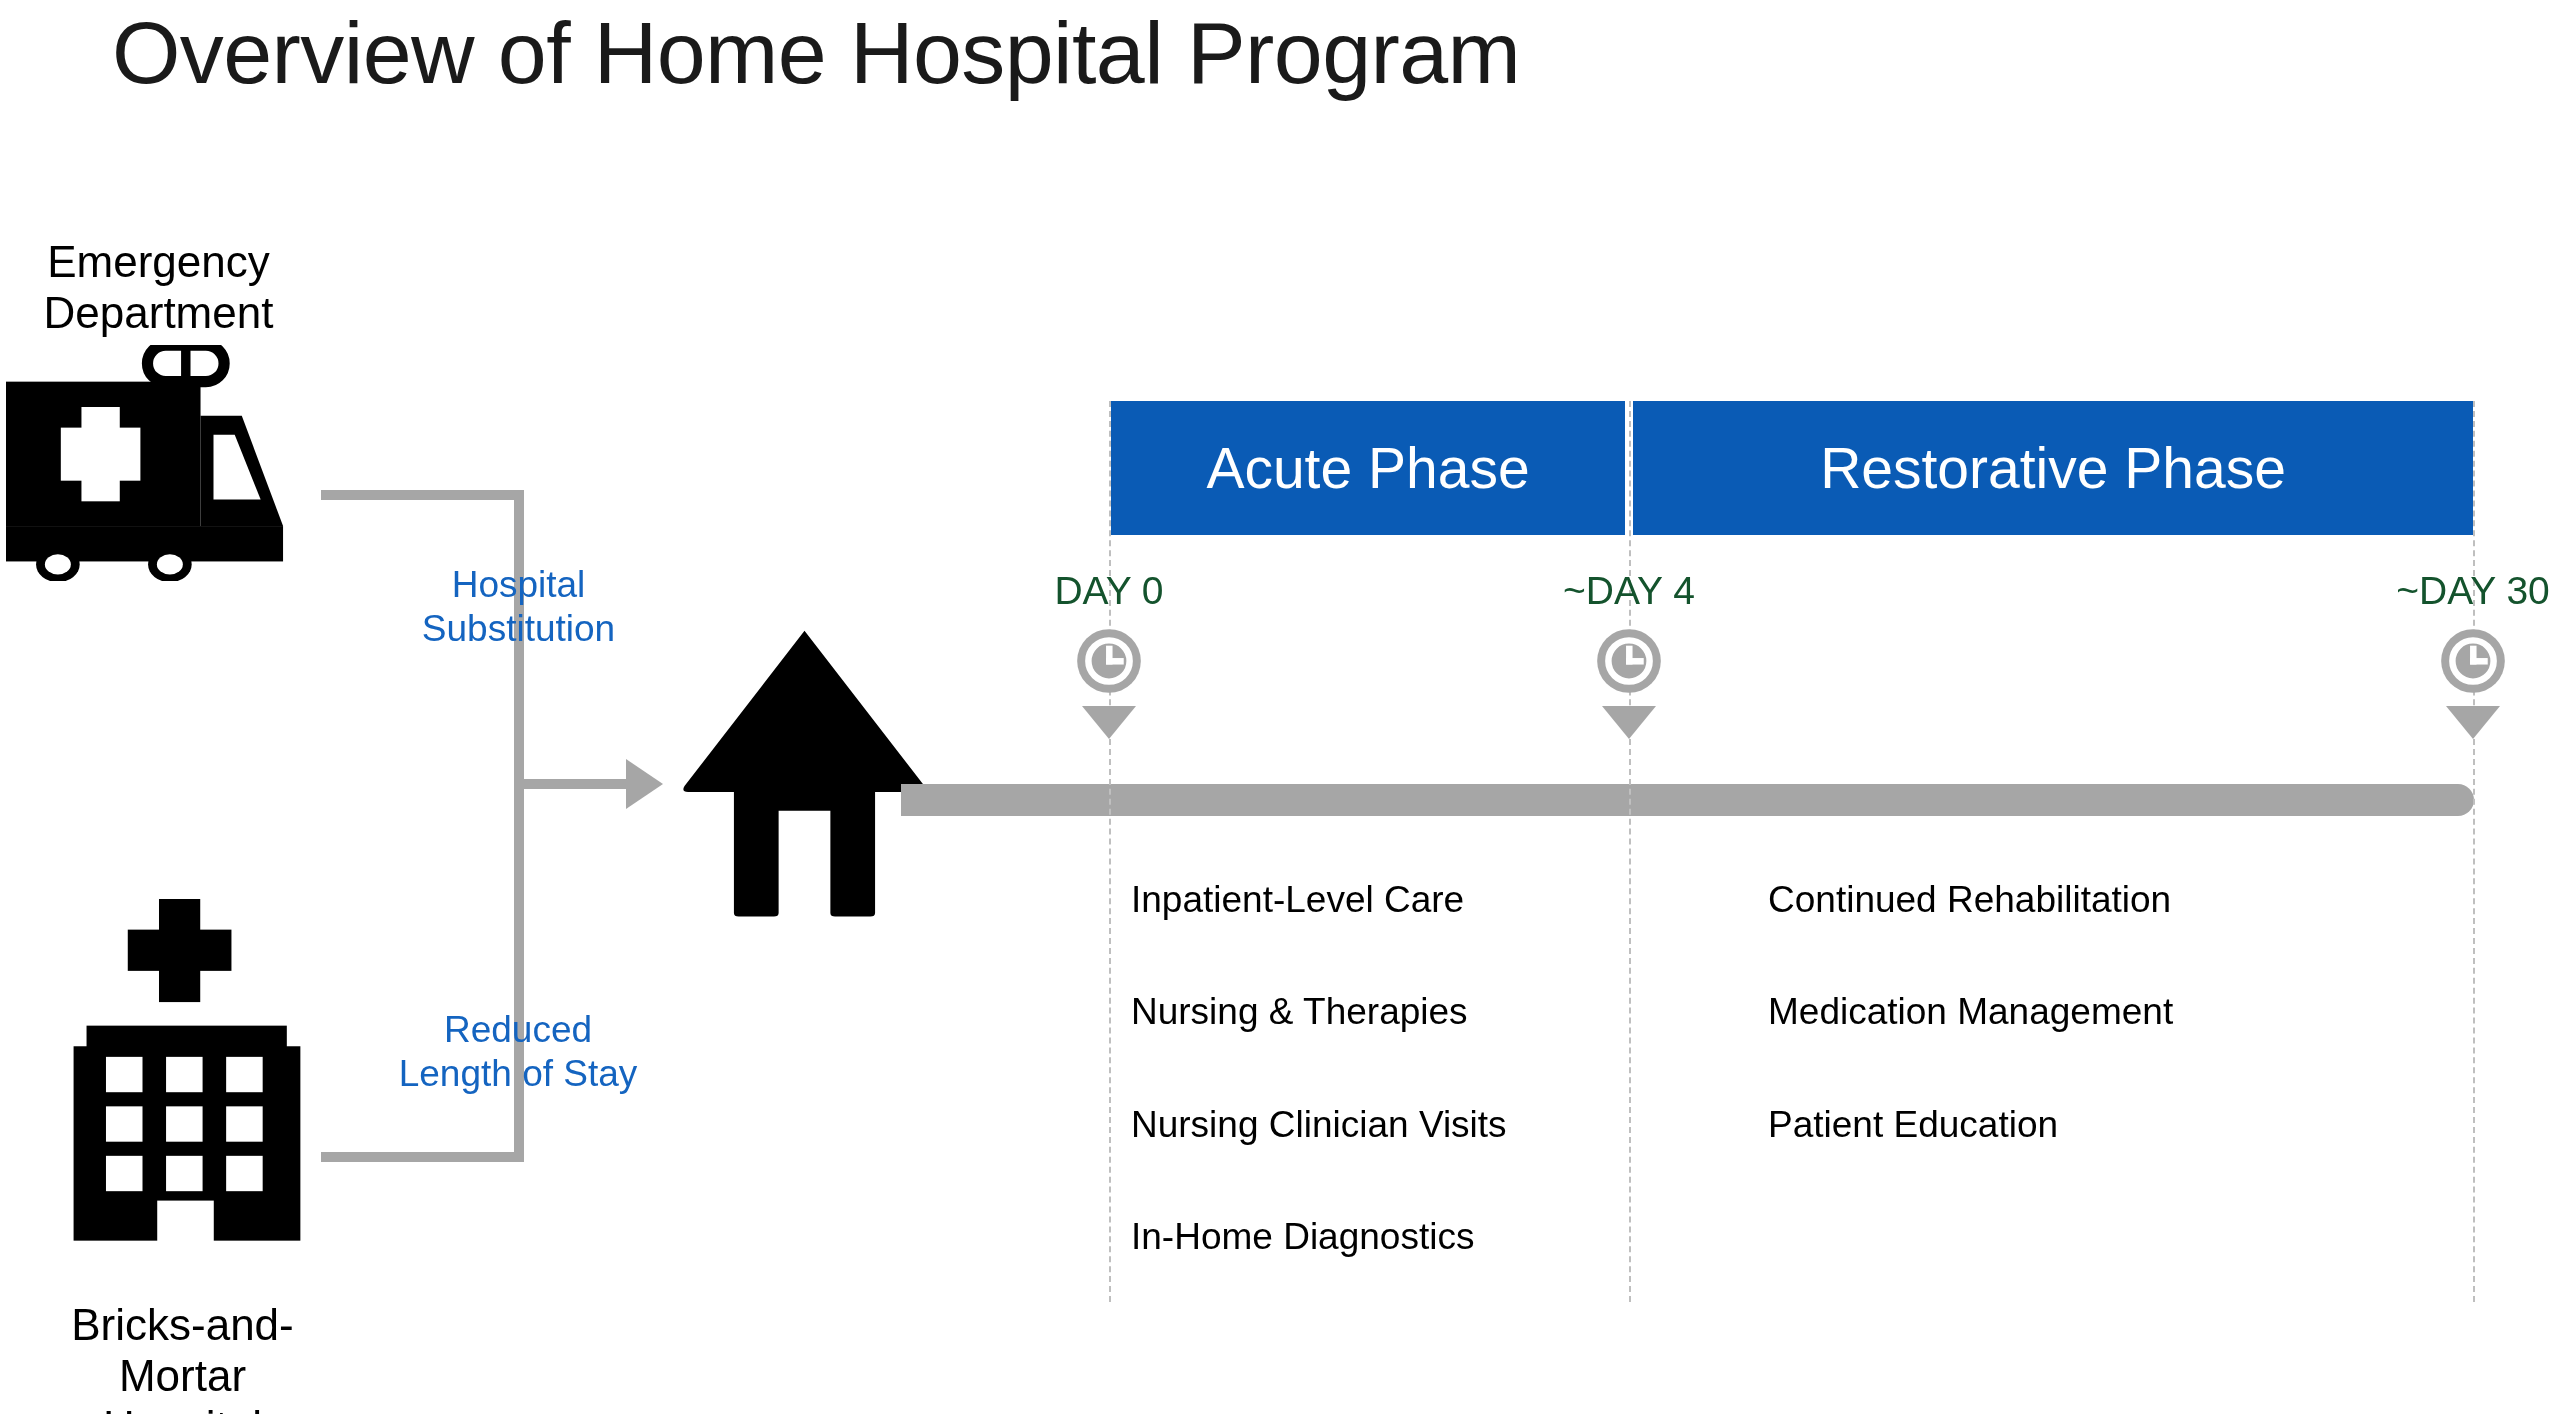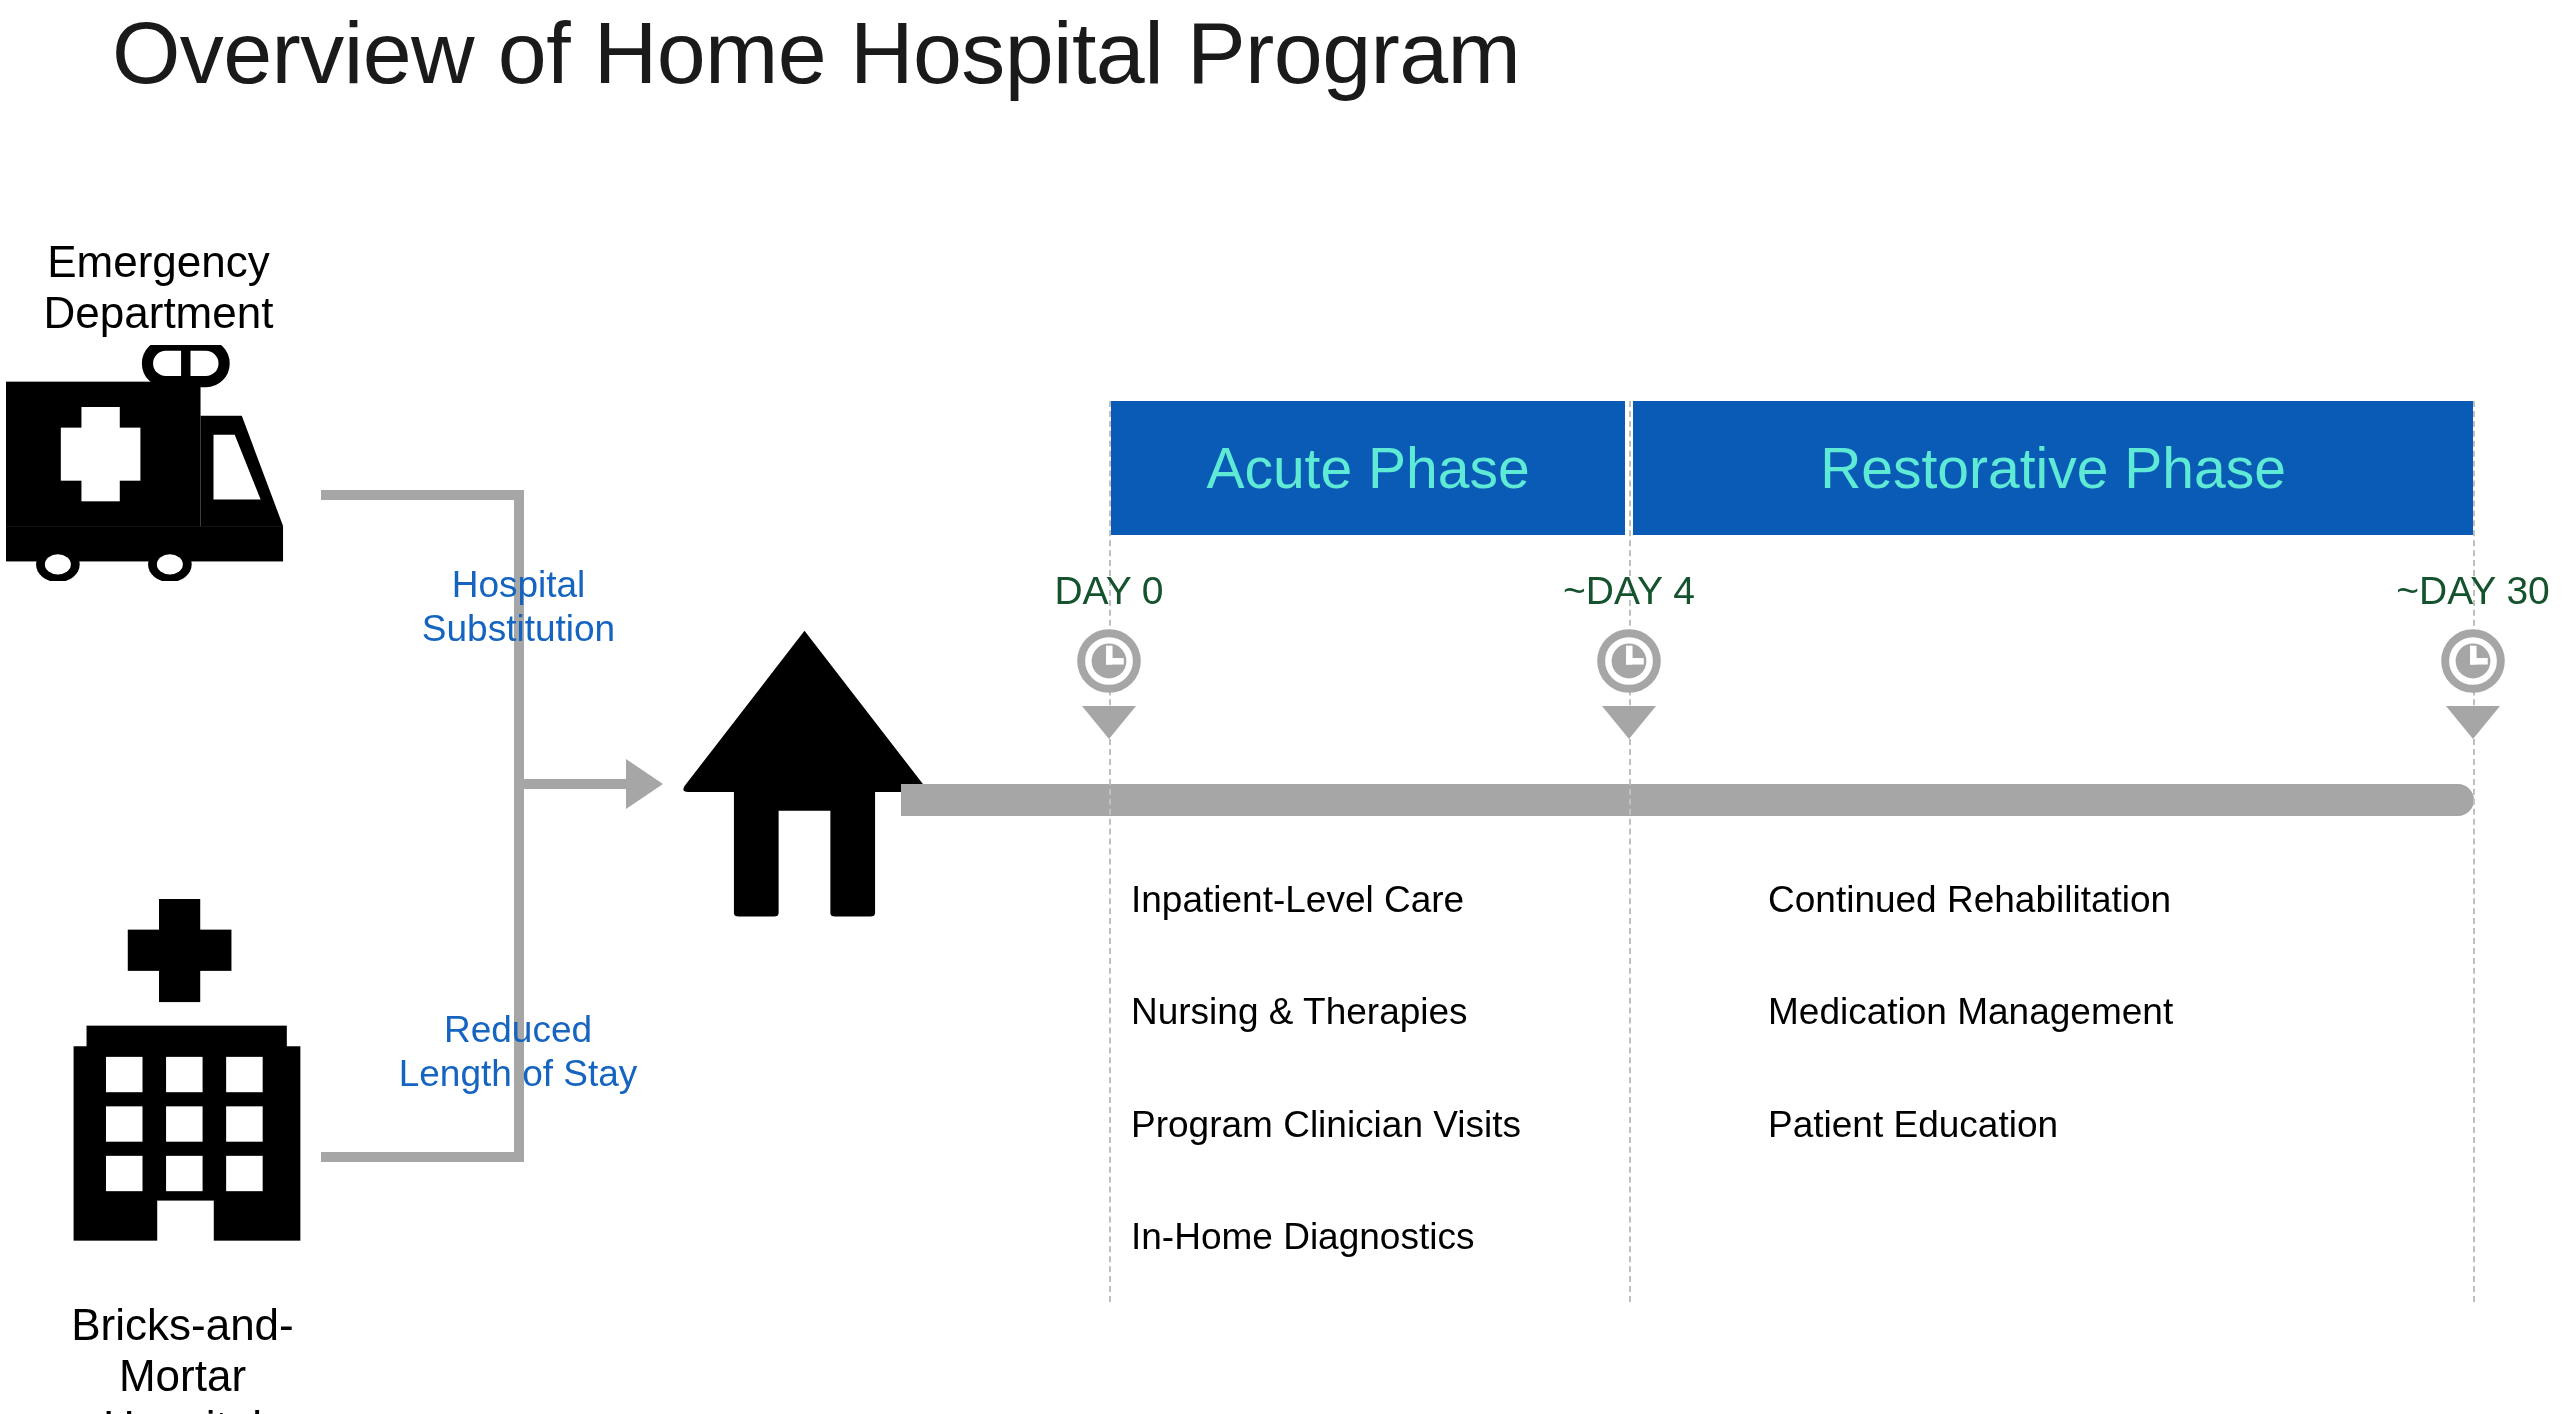--- a/index.html
+++ b/index.html
@@ -88,21 +88,21 @@
   .phase-bar {
     position: absolute;
     top: 401px;
     height: 134px;
     background: #0A5BB5;
     display: flex;
     align-items: center;
     justify-content: center;
   }
   .phase-bar .phase-label {
-    color: #5eead4;
+    color: #ffffff;
     font-size: 57px;
     font-weight: 400;
     white-space: nowrap;
     letter-spacing: 0px;
   }
   #phase-bar-acute      { left: 1111px; width: 514px; }
   #phase-bar-restorative{ left: 1633px; width: 840px; }
 
   
   .guide {
@@ -282,21 +282,21 @@
       <circle cx="56" cy="56" r="35" fill="none" stroke="#ffffff" stroke-width="11"></circle>
       <rect x="51" y="30" width="11" height="32" fill="#ffffff"></rect>
       <rect x="51" y="51" width="30" height="11" fill="#ffffff"></rect>
     </svg>
     <div class="tri"></div>
   </div>
 
   <div id="items-acute" class="phase-items">
     <div class="item">Inpatient-Level Care</div>
     <div class="item">Nursing &amp; Therapies</div>
-    <div class="item">Program Clinician Visits</div>
+    <div class="item">Nursing Clinician Visits</div>
     <div class="item">In-Home Diagnostics</div>
   </div>
 
   <div id="items-restorative" class="phase-items">
     <div class="item">Continued Rehabilitation</div>
     <div class="item">Medication Management</div>
     <div class="item">Patient Education</div>
   </div>
 
 </div>

